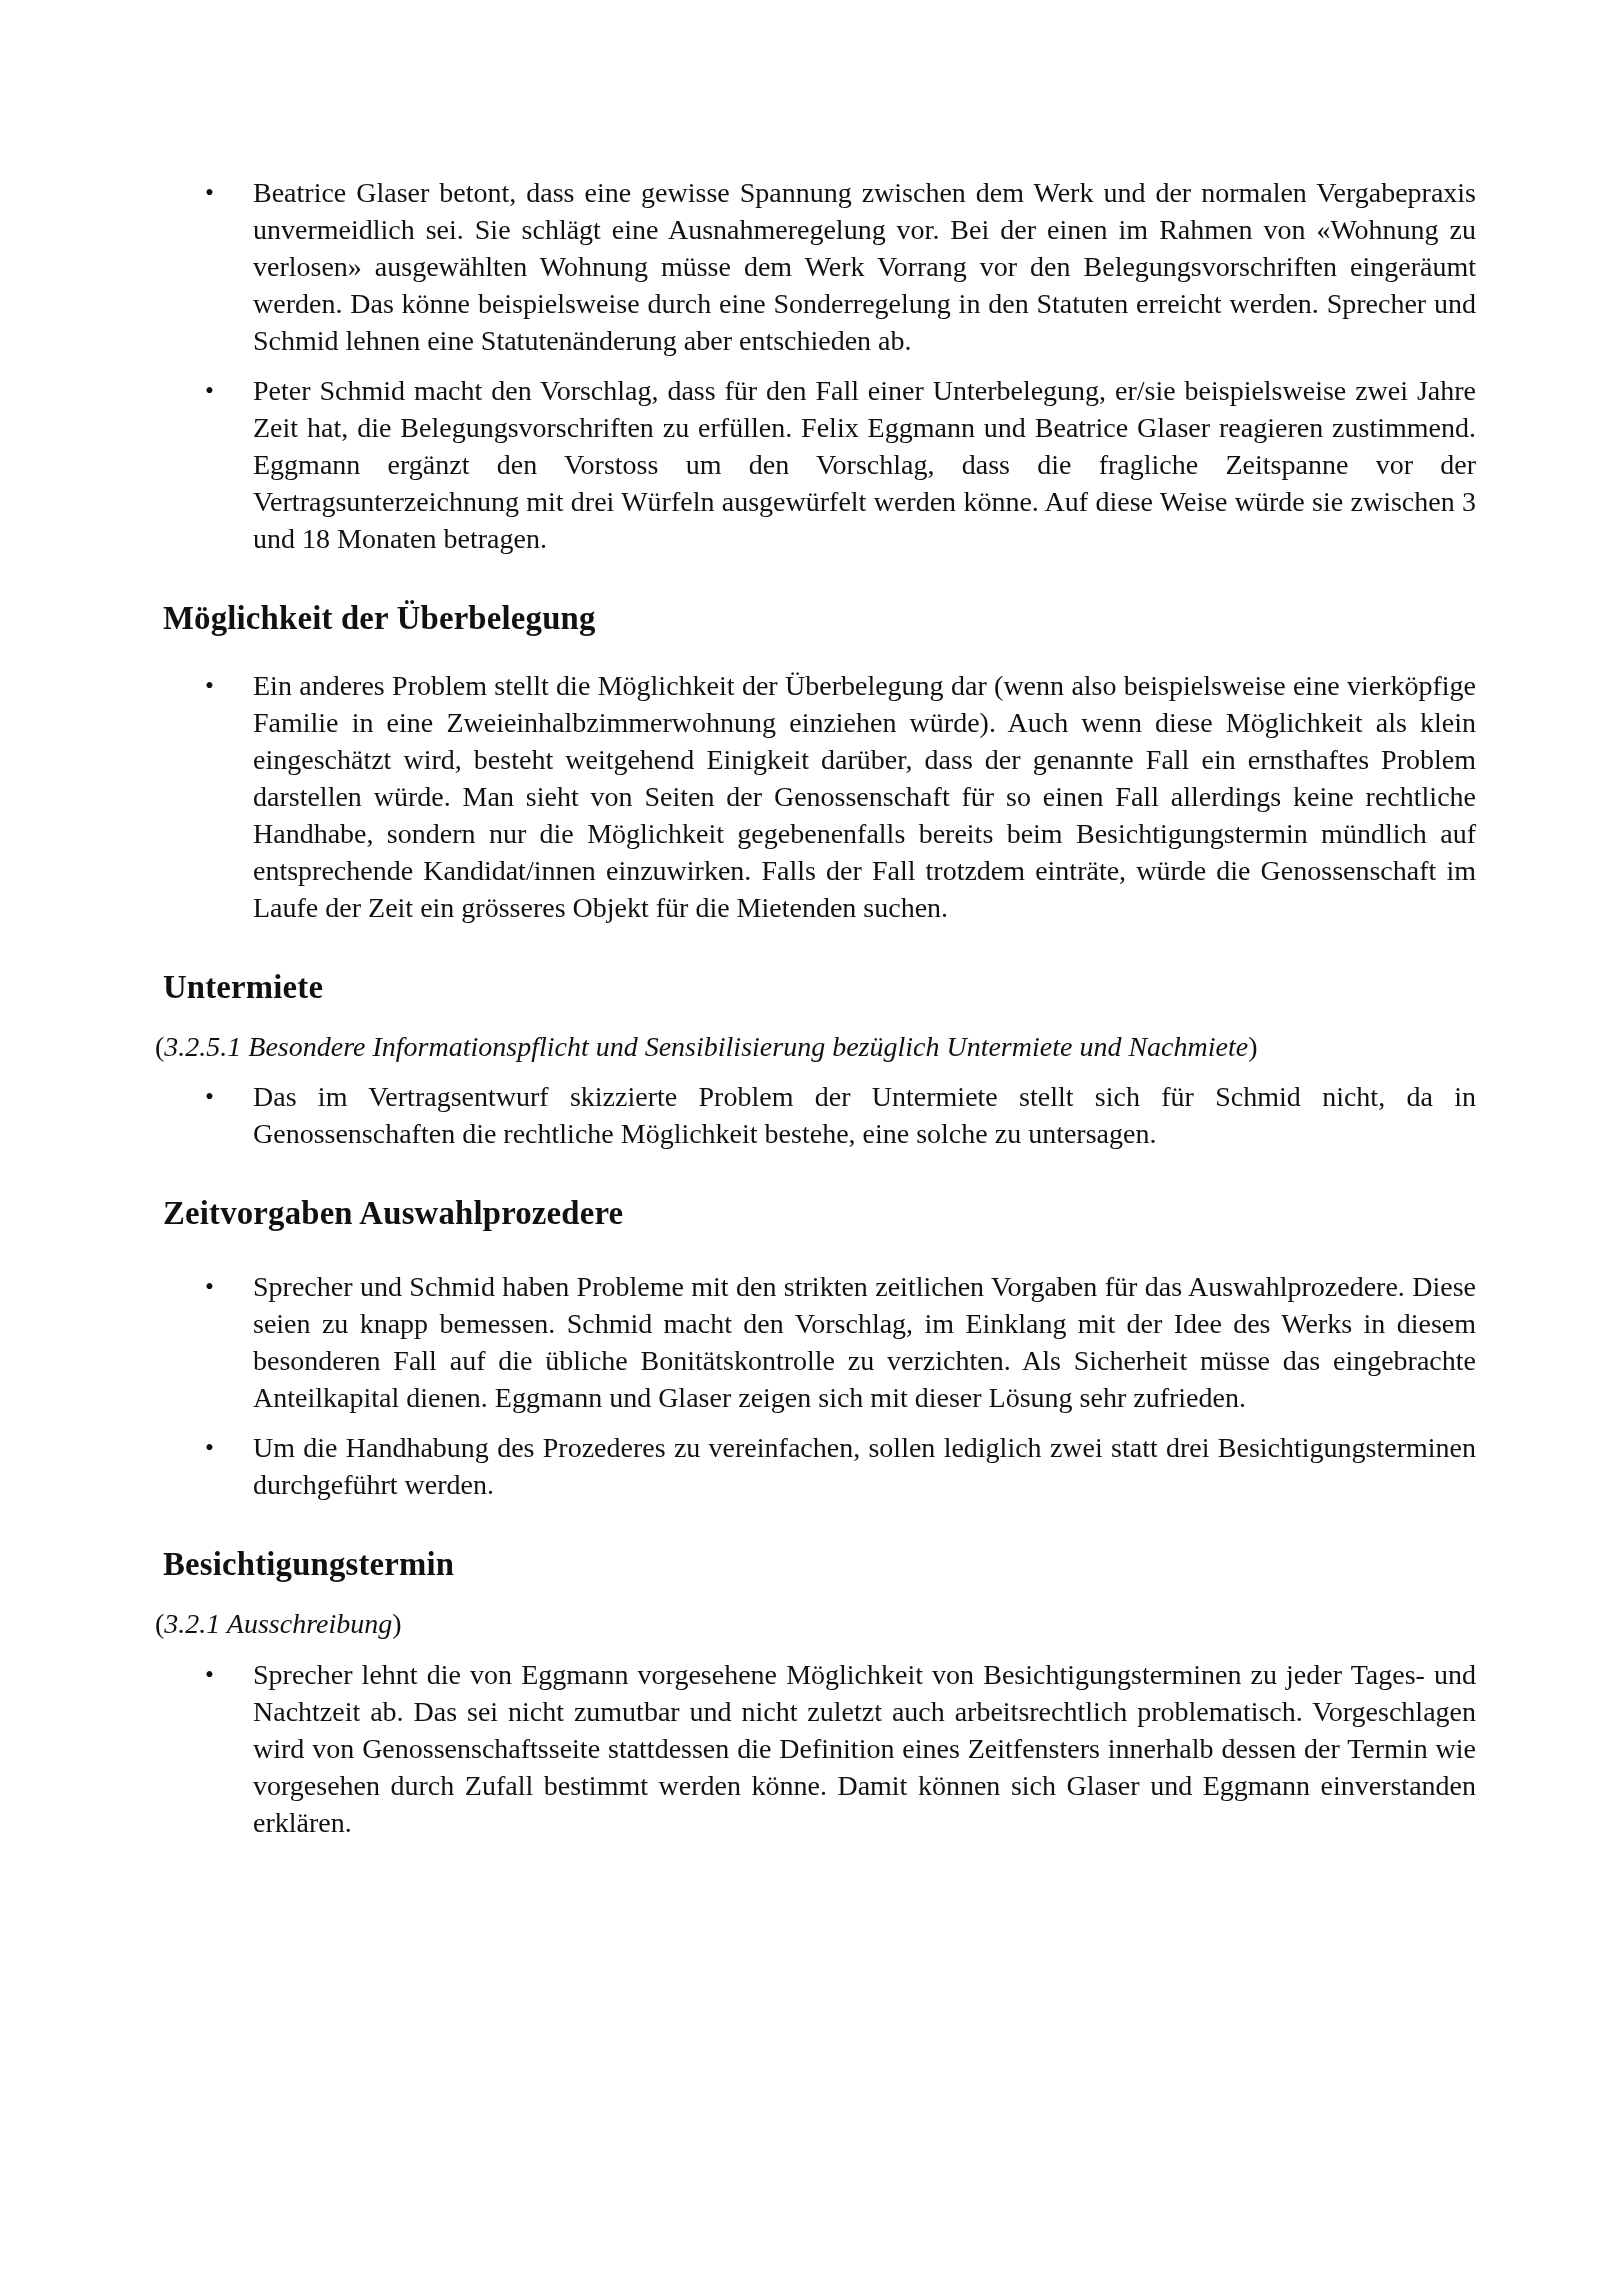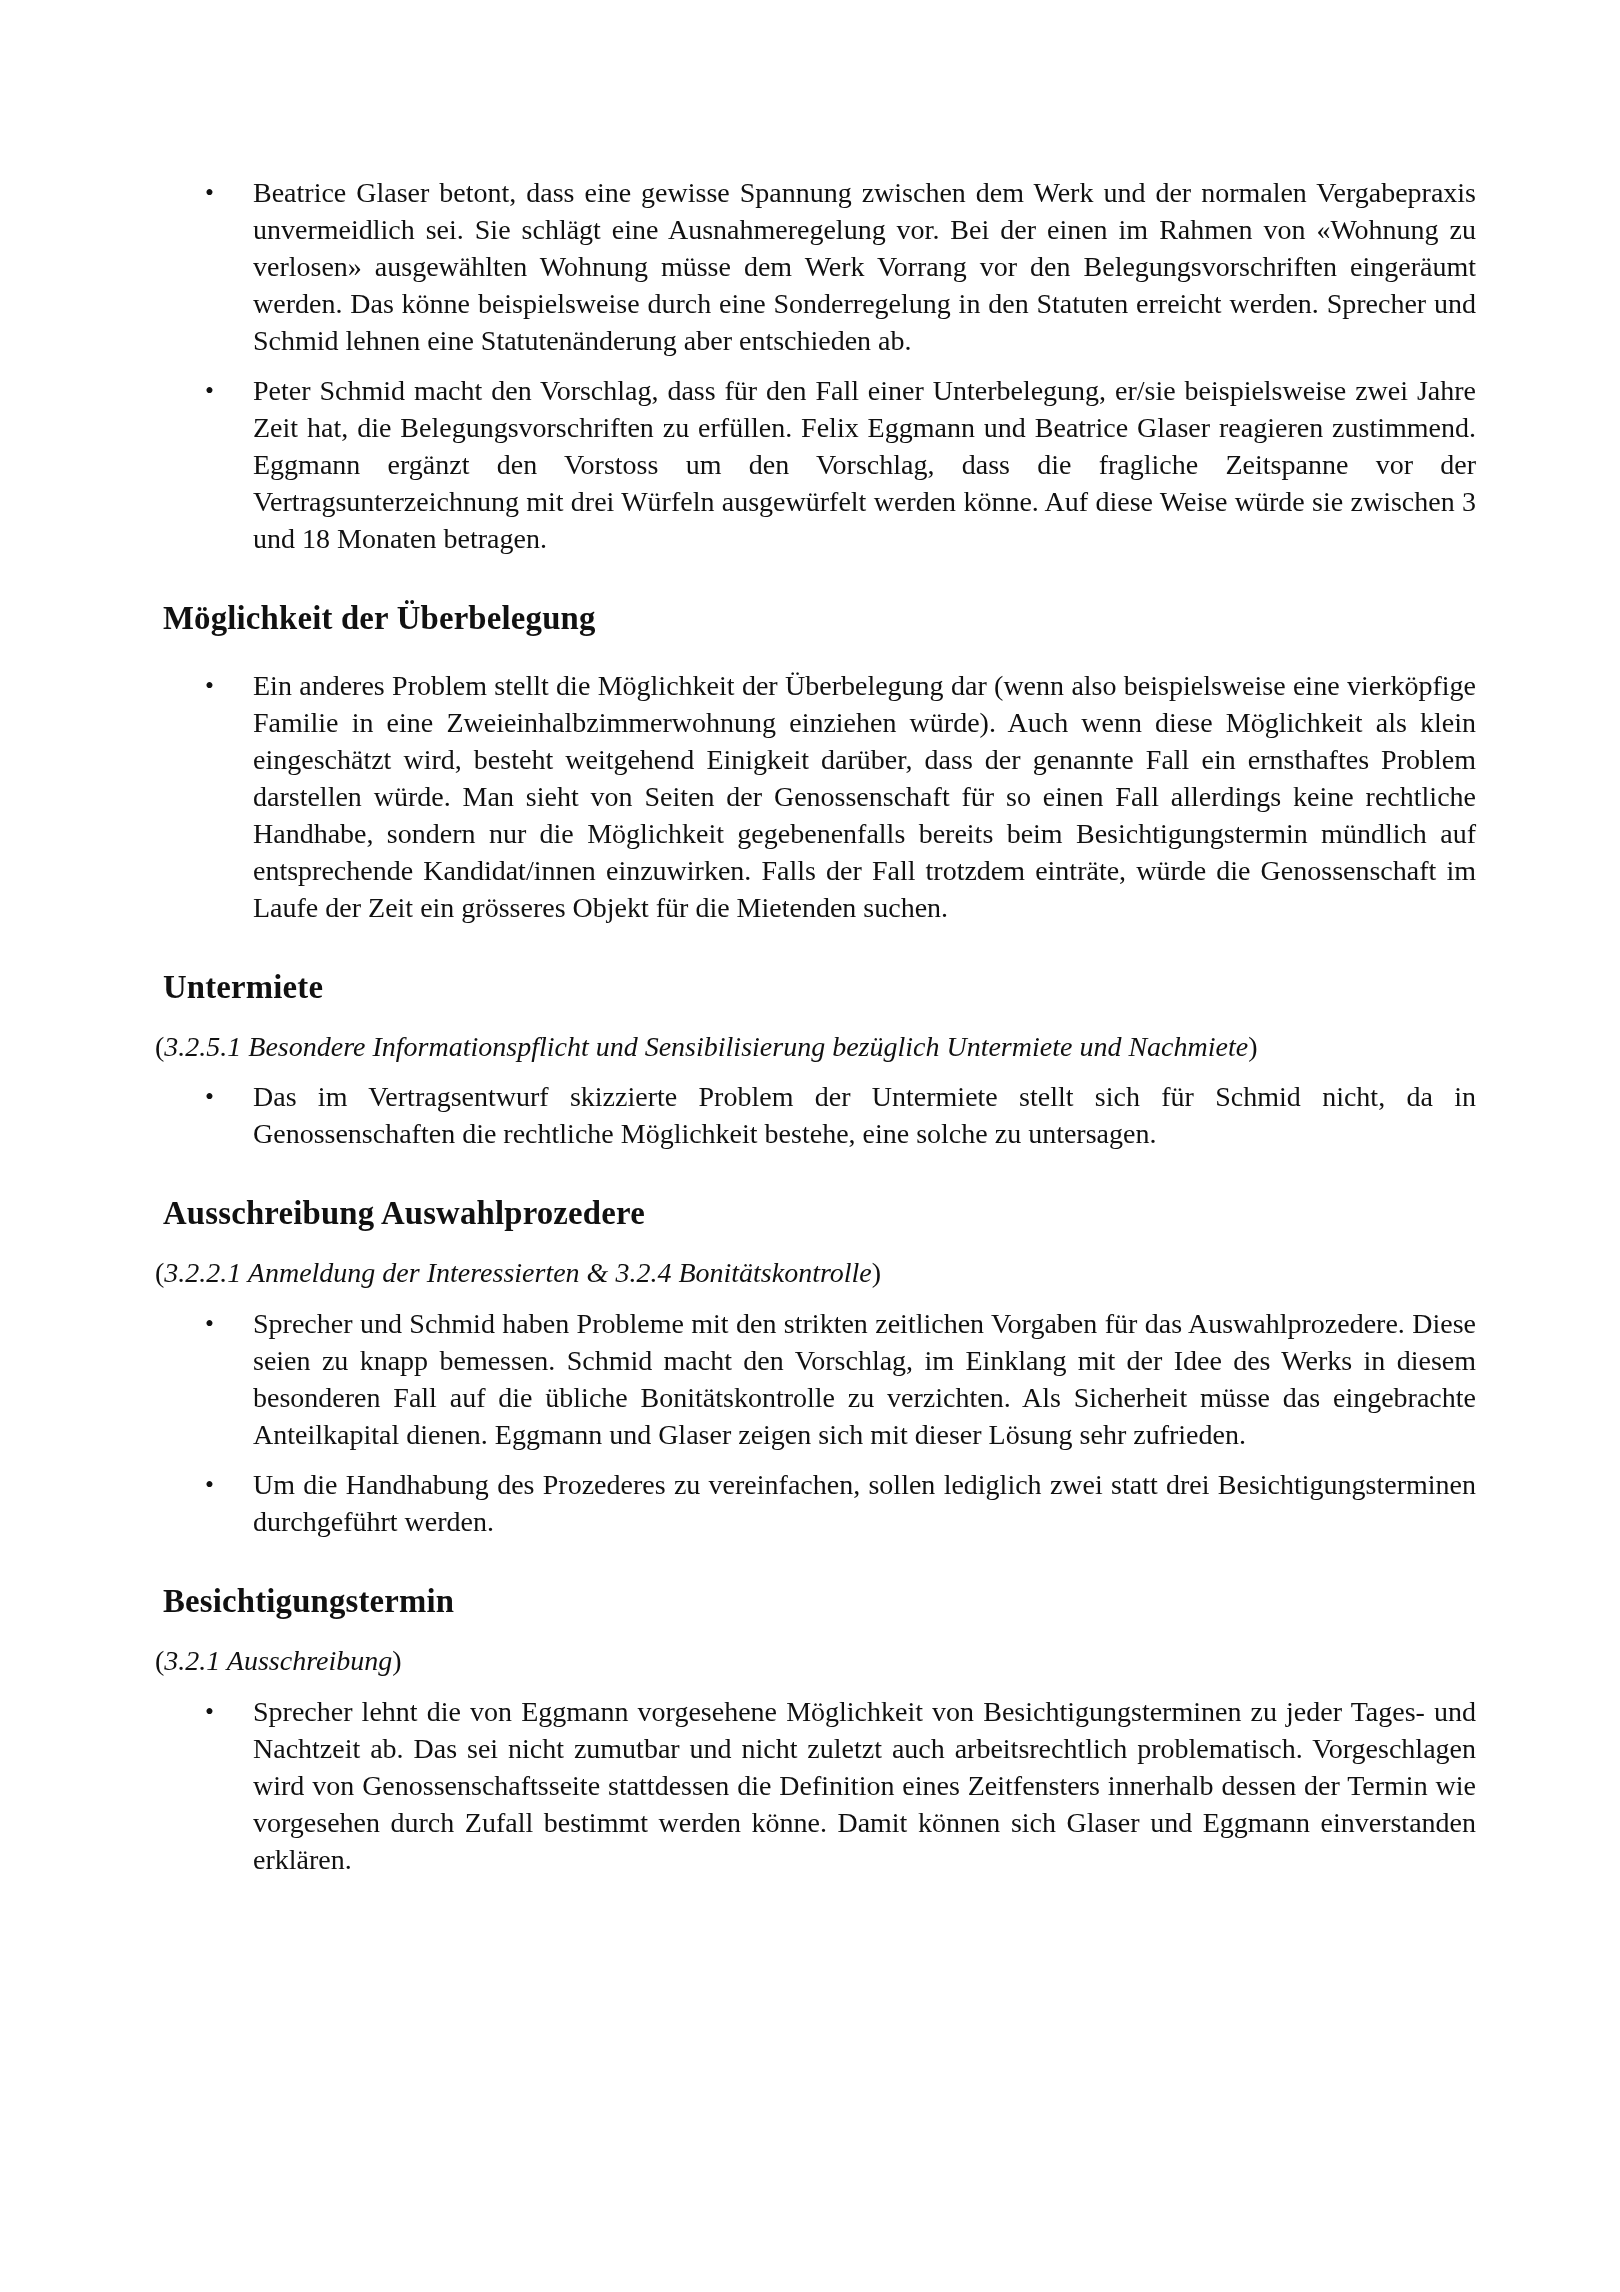--- a/index.html
+++ b/index.html
@@ -102,23 +102,22 @@
       <li class="bullet-item">
         <span class="bullet-mark">•</span>
         <span>Das im Vertragsentwurf skizzierte Problem der Untermiete stellt sich für Schmid nicht, da in Genossenschaften die rechtliche Möglichkeit bestehe, eine solche zu untersagen.</span>
       </li>
     </ul>
   </section>
 
   <div class="gap-l"></div>
 
   <section>
-    <h3 class="heading">Ausschreibung Auswahlprozedere</h3>
+    <h3 class="heading">Zeitvorgaben Auswahlprozedere</h3>
     <div class="gap-s"></div>
-    <p class="ref"><span class="paren">(</span><span>3.2.2.1 Anmeldung der Interessierten &amp; 3.2.4 Bonitätskontrolle</span><span class="paren">)</span></p>
     <div class="gap-s"></div>
     <ul class="bullet-list">
       <li class="bullet-item">
         <span class="bullet-mark">•</span>
         <span>Sprecher und Schmid haben Probleme mit den strikten zeitlichen Vorgaben für das Auswahlprozedere. Diese seien zu knapp bemessen. Schmid macht den Vorschlag, im Einklang mit der Idee des Werks in diesem besonderen Fall auf die übliche Bonitätskontrolle zu verzichten. Als Sicherheit müsse das eingebrachte Anteilkapital dienen. Eggmann und Glaser zeigen sich mit dieser Lösung sehr zufrieden.</span>
       </li>
       <div class="gap-s"></div>
       <li class="bullet-item">
         <span class="bullet-mark">•</span>
         <span>Um die Handhabung des Prozederes zu vereinfachen, sollen lediglich zwei statt drei Besichtigungsterminen durchgeführt werden.</span>

